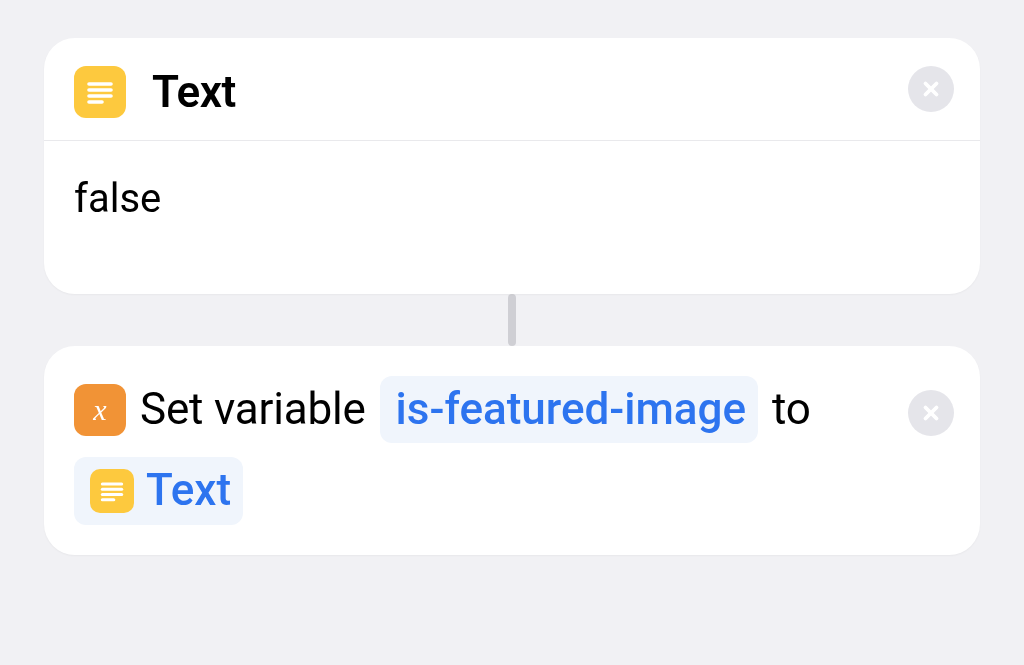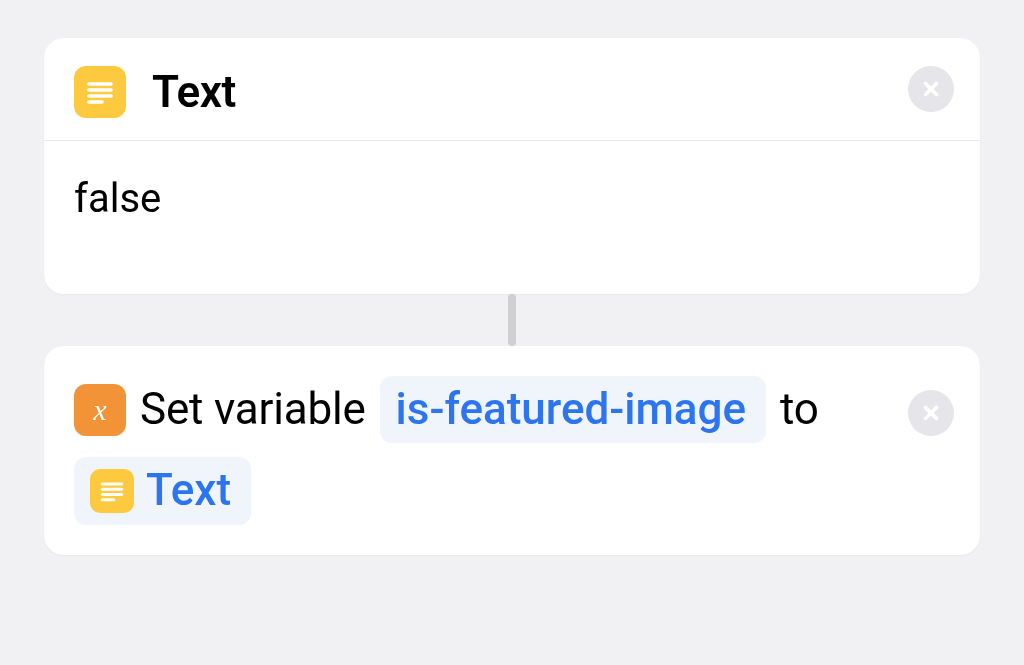--- a/index.html
+++ b/index.html
@@ -6,21 +6,21 @@
   html, body { width: 1024px; height: 665px; }
   body {
     background: #f1f1f4;
     font-family: -apple-system, BlinkMacSystemFont, "Segoe UI", Roboto, Helvetica, Arial, sans-serif;
     padding: 38px 44px;
     position: relative;
   }
 
   .card {
     background: #ffffff;
-    border-radius: 20px;
+    border-radius: 31px;
     box-shadow: 0 1px 2px rgba(0,0,0,0.04);
     position: relative;
     overflow: hidden;
   }
 
   
   .card-text {}
 
   .card-header {
     display: flex;
@@ -118,21 +118,21 @@
     color: #000;
     line-height: 1.35;
     padding-right: 70px; 
   }
   .flow .txt { font-weight: 400; letter-spacing: -0.2px; }
   .token {
     display: inline-flex;
     align-items: center;
     background: #f0f5fc;
     border-radius: 12px;
-    padding: 4px 20px 4px 16px;
+    padding: 4px 12px 4px 16px;
     color: #2d74ef;
     font-weight: 500;
     gap: 10px;
   }
   .token .icon-tile { margin-right: 2px; }
   .token-text-color { color: #2d74ef; }
 
   .card-setvar .close-btn {
     top: 44px;
     transform: none;

